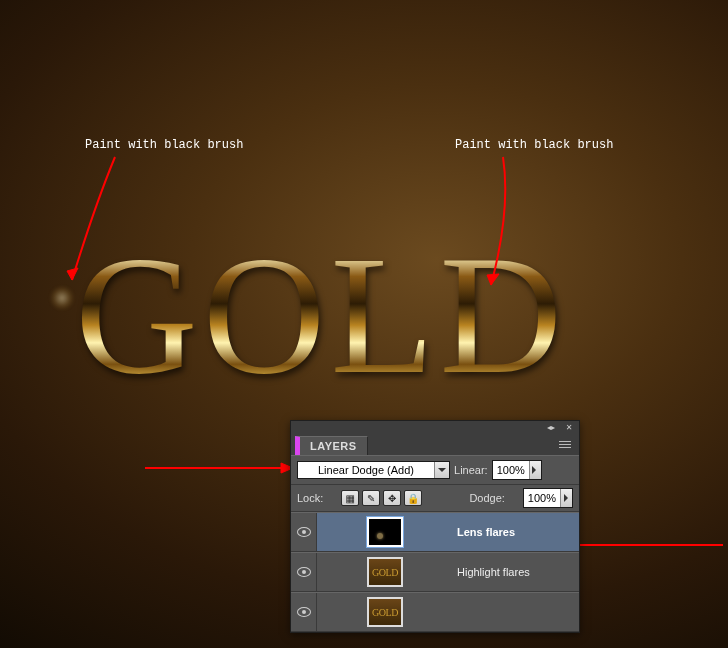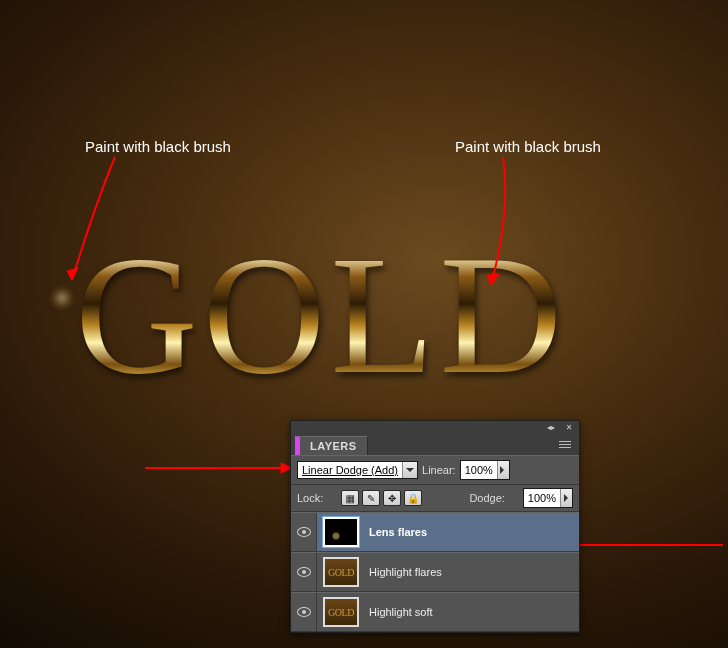--- a/index.html
+++ b/index.html
@@ -11,22 +11,22 @@
     font-family: Arial, sans-serif;
     background: radial-gradient(ellipse 700px 500px at 60% 40%, #6b4a1f 0%, #4a2f10 35%, #2a1808 70%, #120b03 100%);
   }
   .canvas {
     position: absolute;
     inset: 0;
   }
   .annotation {
     position: absolute;
     color: #fff;
-    font-size: 15px;
-    font-family: Liberation Sans, sans-serif;
+    font-size: 12px;
+    font-family: Liberation Mono, monospace;
     white-space: nowrap;
   }
   .arrow-red {
     position: absolute;
     stroke: #ff0000;
     fill: #ff0000;
   }
   .gold-text {
     position: absolute;
     left: 75px;
@@ -119,23 +119,22 @@
   .dropdown {
     display: flex;
     align-items: center;
     background: #fff;
     border: 1px solid #1a1a1a;
     height: 18px;
     color: #000;
     font-size: 11px;
   }
   .dropdown .dd-text {
-    padding: 0 4px;
+    padding: 0 20px;
     min-width: 104px;
-    text-decoration: underline;
   }
   .dropdown .dd-btn {
     width: 15px; height: 100%;
     background: linear-gradient(#eee,#ccc);
     border-left: 1px solid #888;
     display: flex; align-items:center; justify-content:center;
   }
   .dropdown .dd-btn::after {
     content:""; border:4px solid transparent; border-top-color:#333; transform: translateY(2px);
   }
@@ -177,20 +176,21 @@
     font-size: 10px; color:#222;
     cursor:pointer;
   }
   .layer-list { background:#535353; }
   .layer-item {
     display: flex;
     align-items: center;
     height: 40px;
     border-top: 1px solid #666;
     border-bottom: 1px solid #3a3a3a;
+    gap: 44px;
   }
   .layer-item.selected { background:#5b6f8a; }
   .vis-col {
     width: 26px; height:100%;
     display:flex; align-items:center; justify-content:center;
     border-right: 1px solid #3a3a3a;
     background:#535353;
   }
   .eye-icon {
     width:14px;height:10px;border:1px solid #ccc;border-radius:60% 60% 60% 60%;
@@ -321,17 +321,16 @@
       <div class="layer-name">Highlight flares</div>
     </div>
 
     <div class="layer-item">
       <div class="vis-col">
         <div class="eye-icon"></div>
       </div>
       <div class="thumb brown">
         <div class="mini">GOLD</div>
       </div>
-      <div class="layer-name">Highlight soft</div>
     </div>
 
   </div>
 </div>
 
 </body></html>

